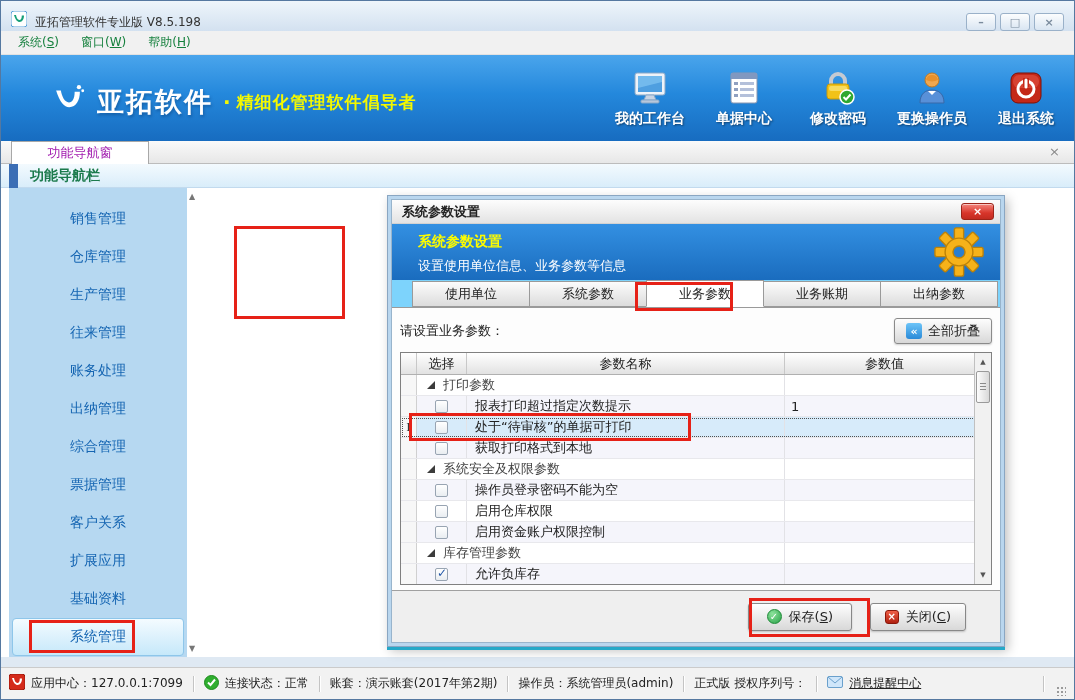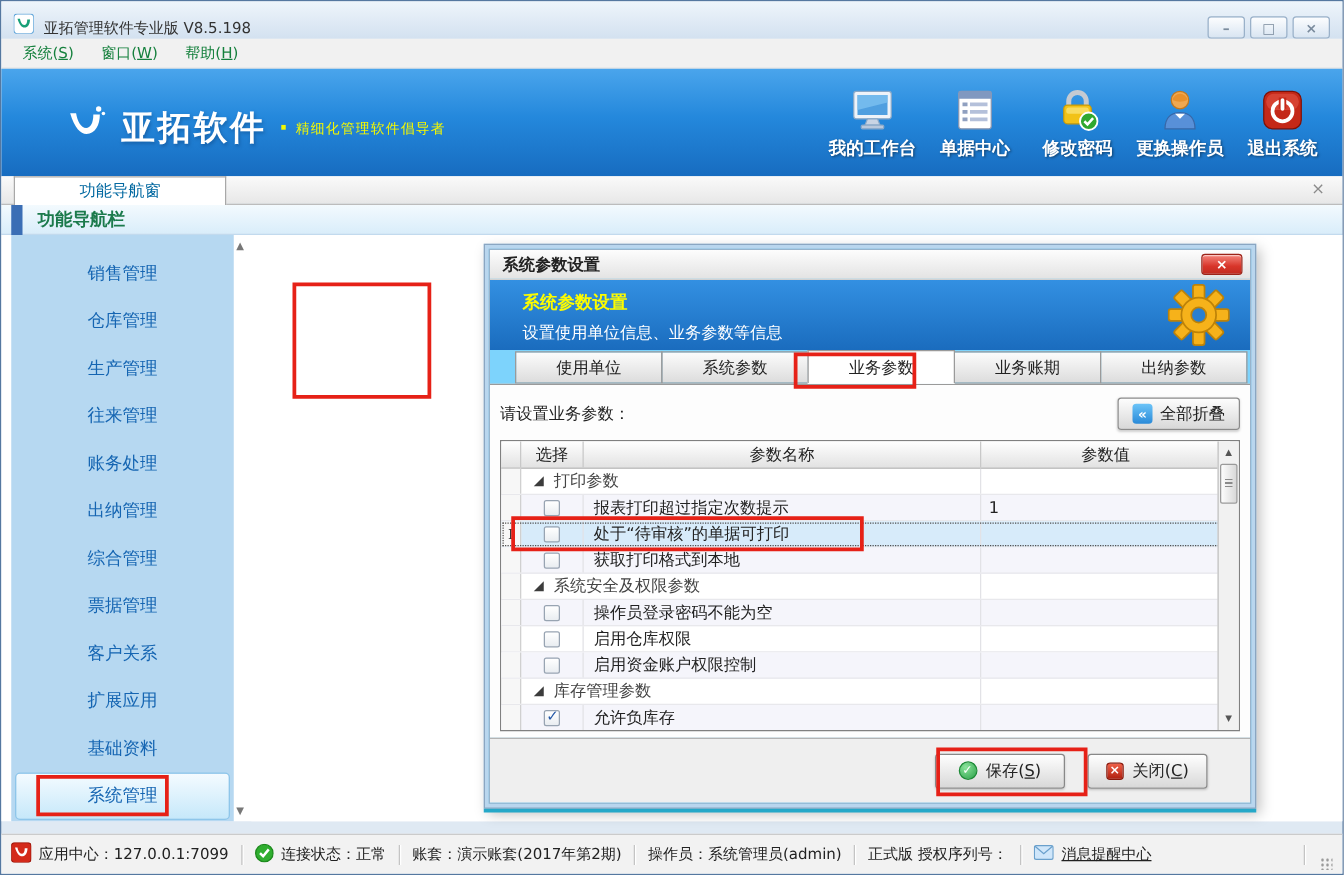--- a/index.html
+++ b/index.html
@@ -22,31 +22,31 @@
   .menu-item { font-size:12px; color:#15803d; padding:4px 11px; }
   .menu-item u { text-decoration:underline; }
 
   
   .banner { position:absolute; top:54px; left:0; right:0; height:86px;
             background:linear-gradient(180deg,#4aa5ec 0%,#2488dc 45%,#176cc0 100%); }
   .brand { position:absolute; left:48px; top:26px; display:flex; align-items:center; }
   .brand-name { font-size:27px; font-weight:bold; color:#fff; letter-spacing:2px; margin-left:10px;
                 text-shadow:1px 2px 3px rgba(0,40,90,.35); }
   .brand-sep { color:#f4f800; font-size:20px; font-weight:bold; margin:0 6px 0 10px; }
-  .brand-slogan { font-size:11px; font-weight:normal; color:#f4f800; letter-spacing:1px; }
-  .hdr-toolbar { position:absolute; right:10px; top:14px; display:flex; gap:6px; }
+  .brand-slogan { font-size:17px; font-weight:bold; color:#f4f800; letter-spacing:1px; }
+  .hdr-toolbar { position:absolute; right:10px; top:14px; display:flex; gap:18px; }
   .tb-item { display:flex; flex-direction:column; align-items:center; min-width:76px; cursor:default; }
   .tb-icon { height:36px; display:flex; align-items:flex-end; justify-content:center; margin-bottom:5px; }
   .tb-label { color:#fff; font-size:14px; font-weight:bold; text-shadow:1px 1px 2px rgba(0,0,0,.45); white-space:nowrap; }
 
   
   .tabstrip { position:absolute; top:140px; left:0; right:0; height:23px;
               background:linear-gradient(#fafafa,#e7e7e7); border-bottom:1px solid #bcbcbc; }
-  .tab-active { position:absolute; left:10px; top:0; width:170px; height:23px; background:#fff;
-                border:1px solid #a8a8a8; border-bottom:none; font-size:13px; color:#0369a1;
+  .tab-active { position:absolute; left:10px; top:0; width:138px; height:23px; background:#fff;
+                border:1px solid #a8a8a8; border-bottom:none; font-size:13px; color:#a21caf;
                 display:flex; align-items:center; justify-content:center; }
   .tabstrip-close { position:absolute; right:14px; top:3px; color:#8a8a8a; font-size:13px; }
 
   
   .navheader { position:absolute; top:163px; left:0; right:0; height:24px;
                background:linear-gradient(#f3fafe,#d9edfa); border-bottom:1px solid #c2daee;
                display:flex; align-items:center; }
   .nav-accent { width:9px; height:24px; background:#3b6eb5; margin-left:8px; }
   .nav-title { font-size:14px; font-weight:bold; color:#1b7a4c; margin-left:12px; }
 

